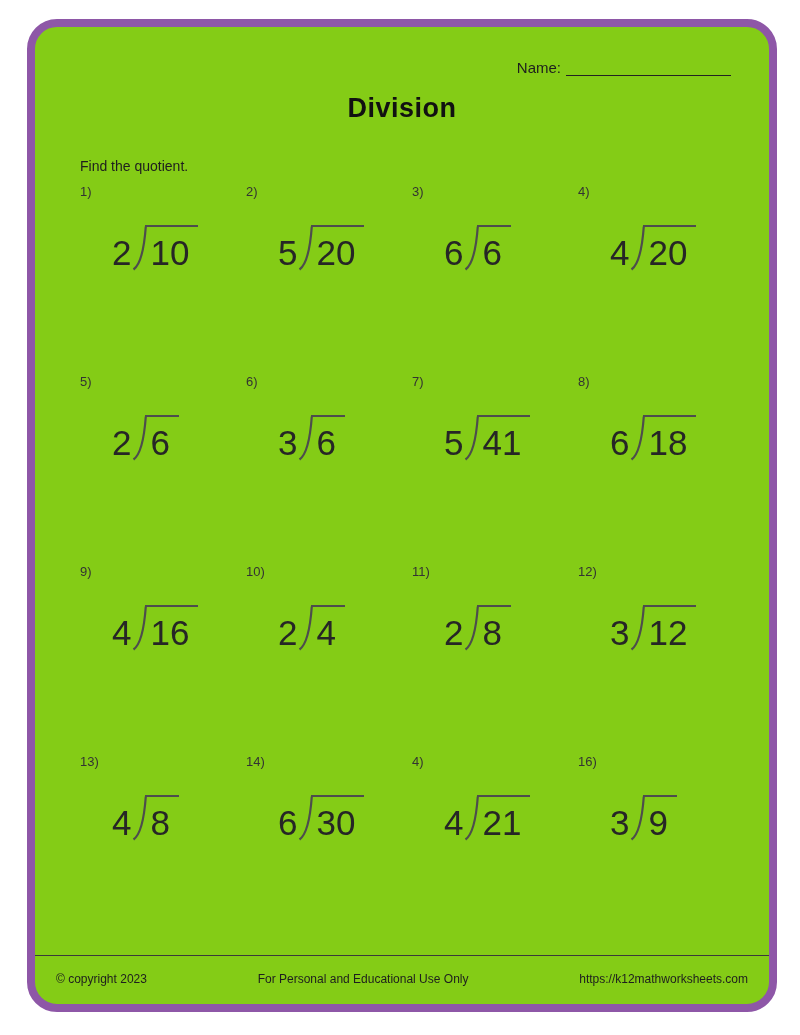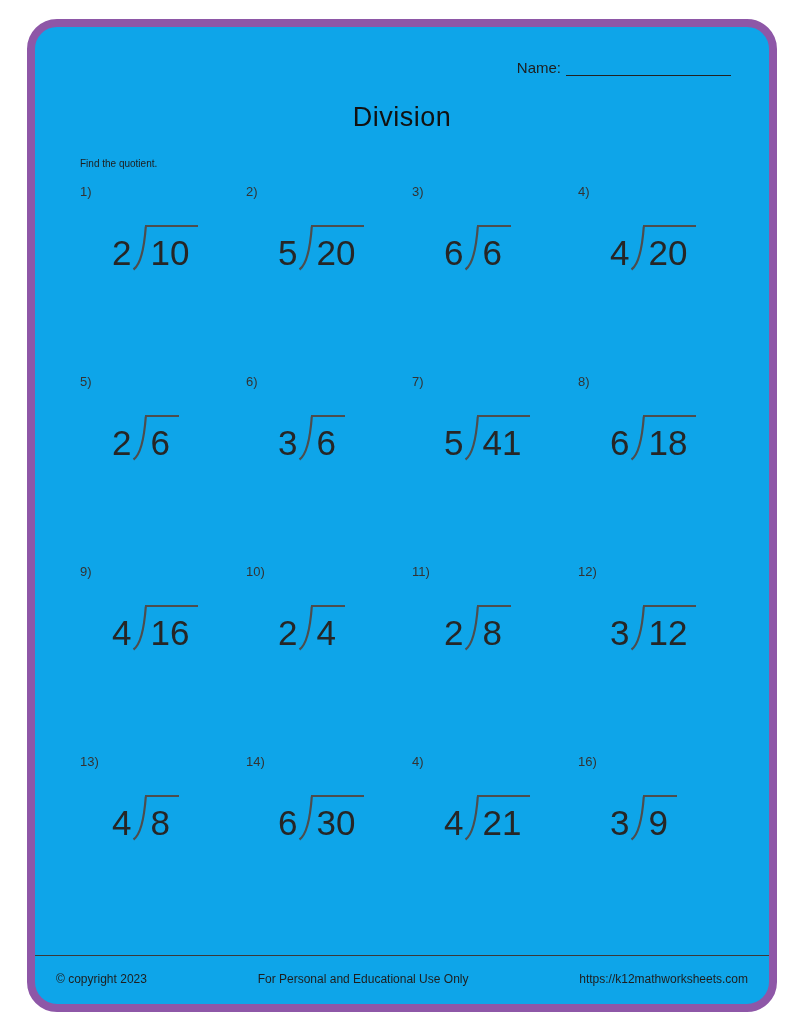--- a/index.html
+++ b/index.html
@@ -7,40 +7,40 @@
     width: 800px; height: 1035px; position: relative;
     font-family: "Liberation Sans", "DejaVu Sans", sans-serif;
     color: #262626;
   }
   .sheet {
     position: absolute;
     left: 27px; top: 19px;
     width: 734px; height: 977px;
     border: 8px solid var(--border-color, #8E57A7);
     border-radius: 30px;
-    background: #0ea5e9;
+    background: #84cc16;
   }
   .name-row {
     position: absolute; top: 32px; right: 38px;
     font-size: 15px; color: #1e1e1e;
     display: flex; align-items: flex-end;
   }
   .name-line {
     display: inline-block; width: 165px; height: 15px;
     border-bottom: 1.6px solid #222; margin-left: 5px;
   }
   .title {
     position: absolute; top: 66px; left: 0; right: 0;
-    margin: 9px; text-align: center;
-    font-size: 27px; font-weight: 400; color: #111;
+    margin: 0; text-align: center;
+    font-size: 27px; font-weight: 700; color: #111;
     letter-spacing: 0.5px;
   }
   .instruction {
     position: absolute; top: 131px; left: 45px;
-    font-size: 10px; color: #1e1e1e;
+    font-size: 14px; color: #1e1e1e;
   }
   .grid {
     position: absolute; top: 157px; left: 45px;
     display: grid;
     grid-template-columns: repeat(4, 166px);
     grid-auto-rows: 190px;
   }
   .pnum { font-size: 13px; color: #333; line-height: 15px; }
   .expr {
     display: inline-flex; align-items: flex-end;

